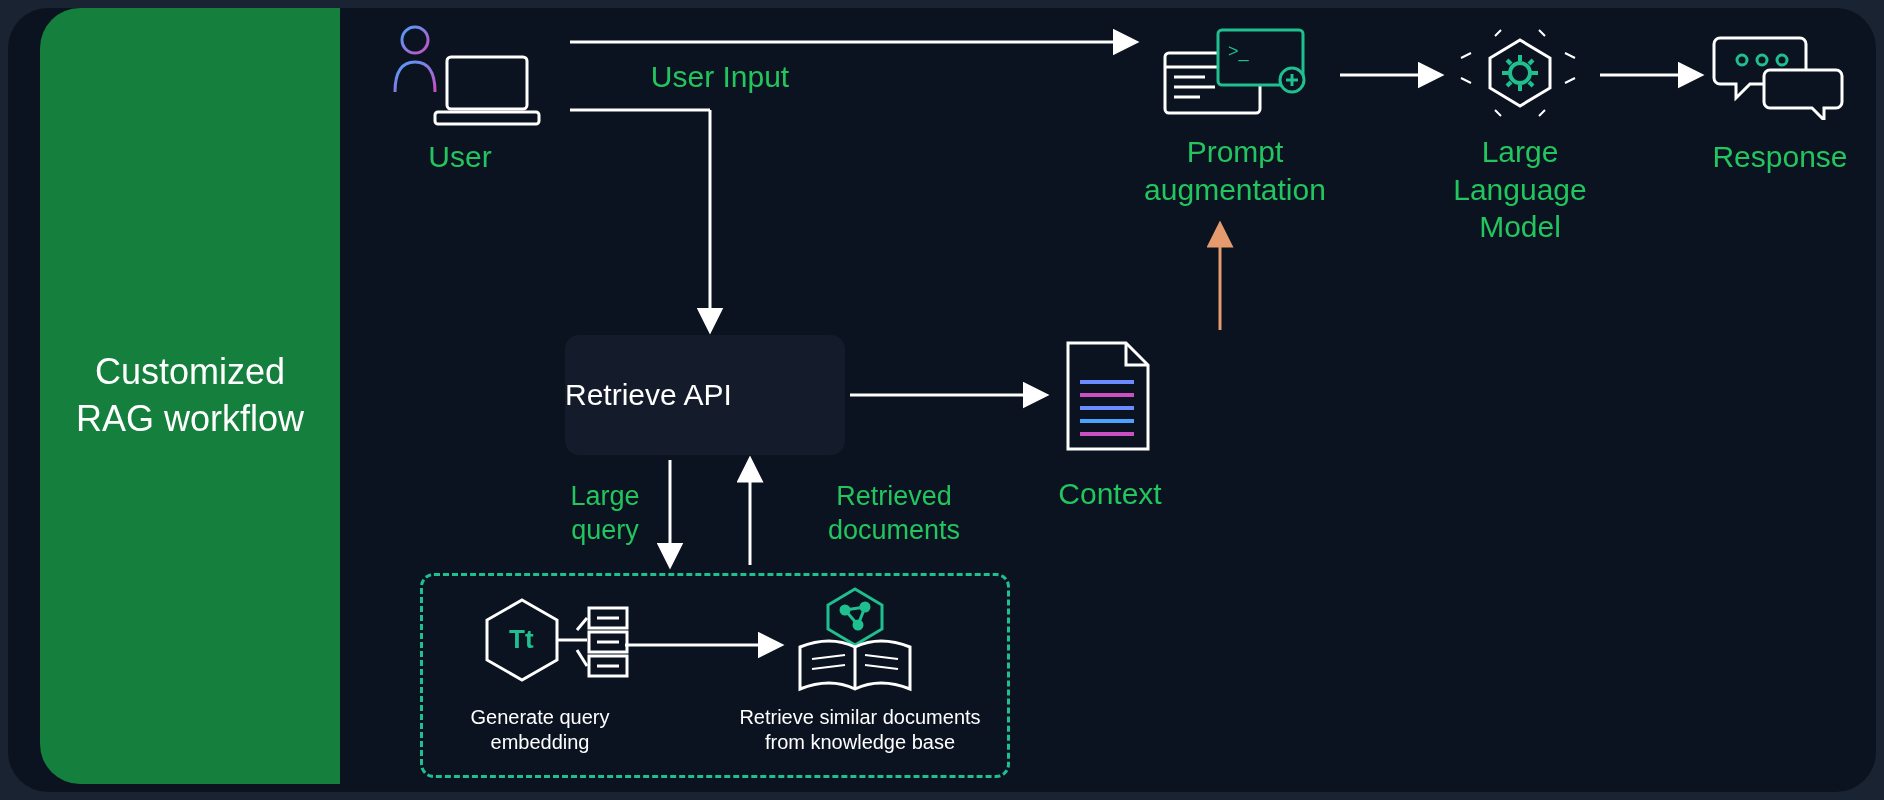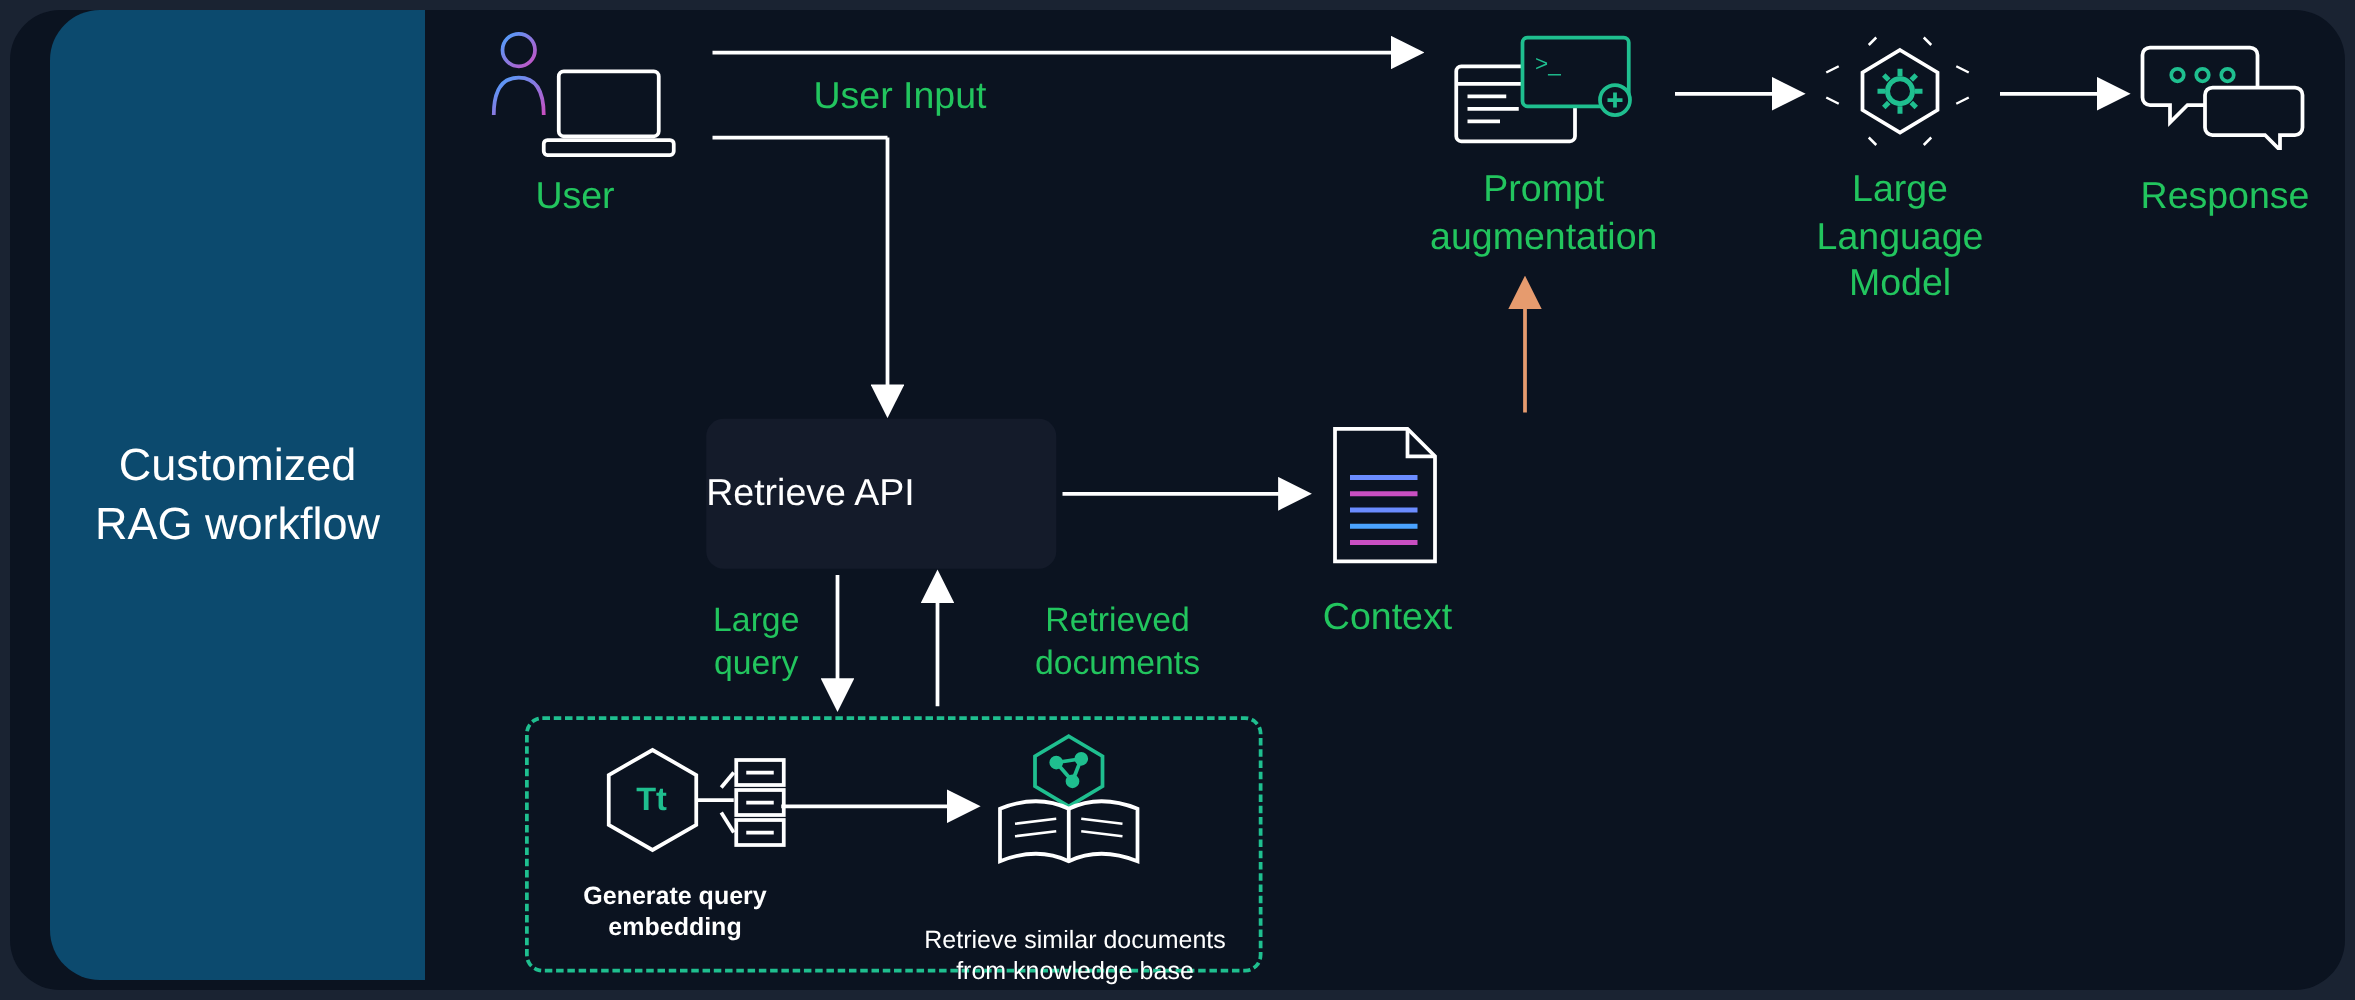--- a/index.html
+++ b/index.html
@@ -17,21 +17,21 @@
     width: 1884px; height: 800px;
     background: #0b1320;
     border-radius: 40px;
     margin: 8px;
     width: 1868px; height: 784px;
   }
   .sidebar {
     position: absolute;
     left: 40px; top: 8px;
     width: 300px; height: 776px;
-    background: #0c4a6e;
+    background: #15803d;
     border-top-left-radius: 40px;
     border-bottom-left-radius: 40px;
     display: flex;
     align-items: center;
     justify-content: center;
     text-align: center;
     color: #fff;
     font-size: 36px;
     line-height: 1.3;
     padding: 0 20px;
@@ -181,42 +181,42 @@
   <rect x="112" y="18" width="38" height="20" fill="none" stroke="#fff" stroke-width="3"></rect>
   <rect x="112" y="42" width="38" height="20" fill="none" stroke="#fff" stroke-width="3"></rect>
   <rect x="112" y="66" width="38" height="20" fill="none" stroke="#fff" stroke-width="3"></rect>
   <line x1="120" y1="28" x2="142" y2="28" stroke="#fff" stroke-width="3"></line>
   <line x1="120" y1="52" x2="142" y2="52" stroke="#fff" stroke-width="3"></line>
   <line x1="120" y1="76" x2="142" y2="76" stroke="#fff" stroke-width="3"></line>
   <line x1="110" y1="28" x2="100" y2="40" stroke="#fff" stroke-width="3"></line>
   <line x1="110" y1="76" x2="100" y2="60" stroke="#fff" stroke-width="3"></line>
 </svg>
 </div>
-<div class="small-label" style="left:430px; top:705px; width:220px;font-weight:bold;">Generate query embedding</div>
+<div class="small-label" style="left:430px; top:705px; width:220px;">Generate query embedding</div>
 
 <div class="icon-holder" style="left:790px; top:585px; width:130px; height:115px;">
 <svg viewBox="0 0 130 115" width="130" height="115">
   <g stroke="#1fbf8f" stroke-width="3" fill="none">
     <polygon points="65,4 92,20 92,44 65,60 38,44 38,20"></polygon>
     <circle cx="55" cy="25" r="4" fill="#1fbf8f"></circle>
     <circle cx="75" cy="22" r="4" fill="#1fbf8f"></circle>
     <circle cx="68" cy="40" r="4" fill="#1fbf8f"></circle>
     <line x1="55" y1="25" x2="75" y2="22"></line>
     <line x1="75" y1="22" x2="68" y2="40"></line>
     <line x1="55" y1="25" x2="68" y2="40"></line>
   </g>
   <path d="M10 62 Q40 50 65 62 Q90 50 120 62 L120 104 Q90 92 65 104 Q40 92 10 104 Z" fill="none" stroke="#fff" stroke-width="3"></path>
   <line x1="65" y1="62" x2="65" y2="104" stroke="#fff" stroke-width="3"></line>
   <line x1="22" y1="74" x2="55" y2="70" stroke="#fff" stroke-width="2"></line>
   <line x1="22" y1="84" x2="55" y2="80" stroke="#fff" stroke-width="2"></line>
   <line x1="75" y1="70" x2="108" y2="74" stroke="#fff" stroke-width="2"></line>
   <line x1="75" y1="80" x2="108" y2="84" stroke="#fff" stroke-width="2"></line>
 </svg>
 </div>
-<div class="small-label" style="left:720px; top:705px; width:280px;margin-top:35px;">Retrieve similar documents from knowledge base</div>
+<div class="small-label" style="left:720px; top:705px; width:280px;">Retrieve similar documents from knowledge base</div>
 
 <div class="label" style="left:620px; top:58px; width:200px;">User Input</div>
 <div class="label" style="left:545px; top:480px; width:120px; font-size:27px;">Large query</div>
 <div class="label" style="left:784px; top:480px; width:220px; font-size:27px;">Retrieved documents</div>
 
 <svg class="overlay" viewBox="0 0 1884 800">
   <defs>
     <marker id="aw" viewBox="0 0 12 12" refX="10" refY="6" markerWidth="9" markerHeight="9" orient="auto">
       <path d="M0 0 L12 6 L0 12 z" fill="#fff"></path>
     </marker>

